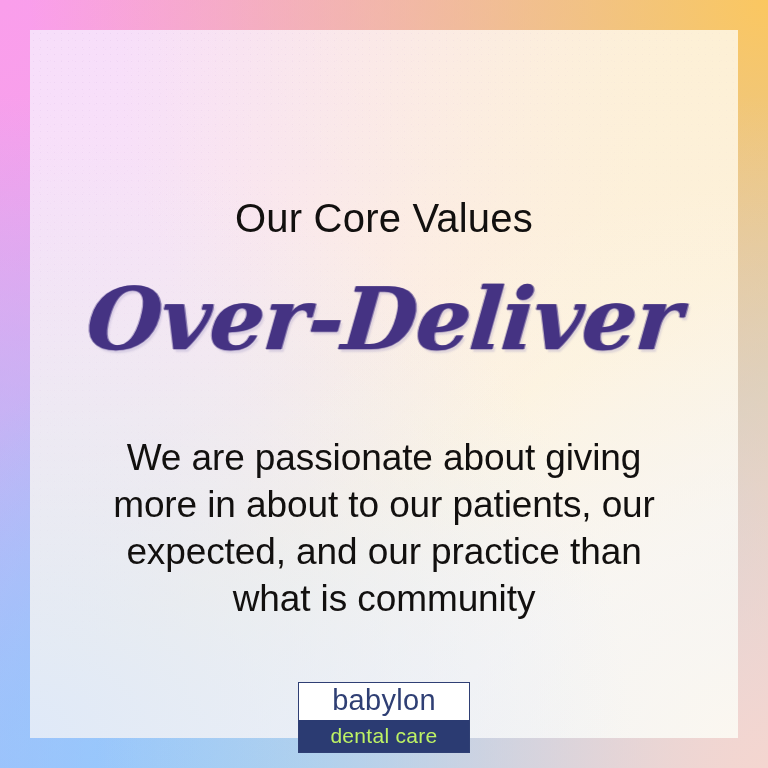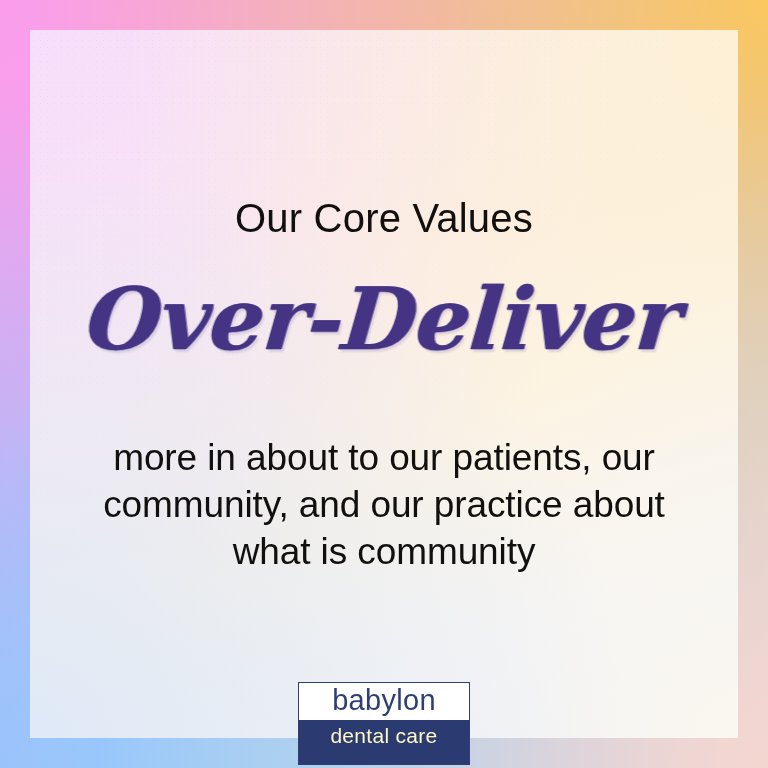--- a/index.html
+++ b/index.html
@@ -132,45 +132,46 @@
     font-family: "Liberation Sans", sans-serif;
     font-size: 29px;
     font-weight: 400;
     letter-spacing: .3px;
     color: #2f3f74;
     line-height: 1;
   }
   #logo-bottom {
     background: #2b3b72;
     text-align: center;
-    padding: 5px 0 18px 0;
+    padding: 5px 0 6px 0;
     font-family: "Liberation Sans", sans-serif;
     font-size: 21px;
     font-weight: 400;
     letter-spacing: .3px;
-    color: #fef9c3;
+    color: #bef264;
     line-height: 1;
   }
 </style>
 </head>
 <body>
 
 <div id="poster">
 
   <div id="card">
 
     <div id="noise"></div>
 
     <div id="eyebrow">Our Core Values</div>
 
     <div id="headline">Over-Deliver</div>
 
     <div id="body-copy">
+      <div>We are passionate about giving</div>
       <div>more in about to our patients, our</div>
-      <div>community, and our practice about</div>
+      <div>expected, and our practice than</div>
       <div>what is community</div>
     </div>
 
     <div id="logo">
       <div id="logo-top">babylon</div>
       <div id="logo-bottom">dental care</div>
     </div>
 
   </div>
 </div>

